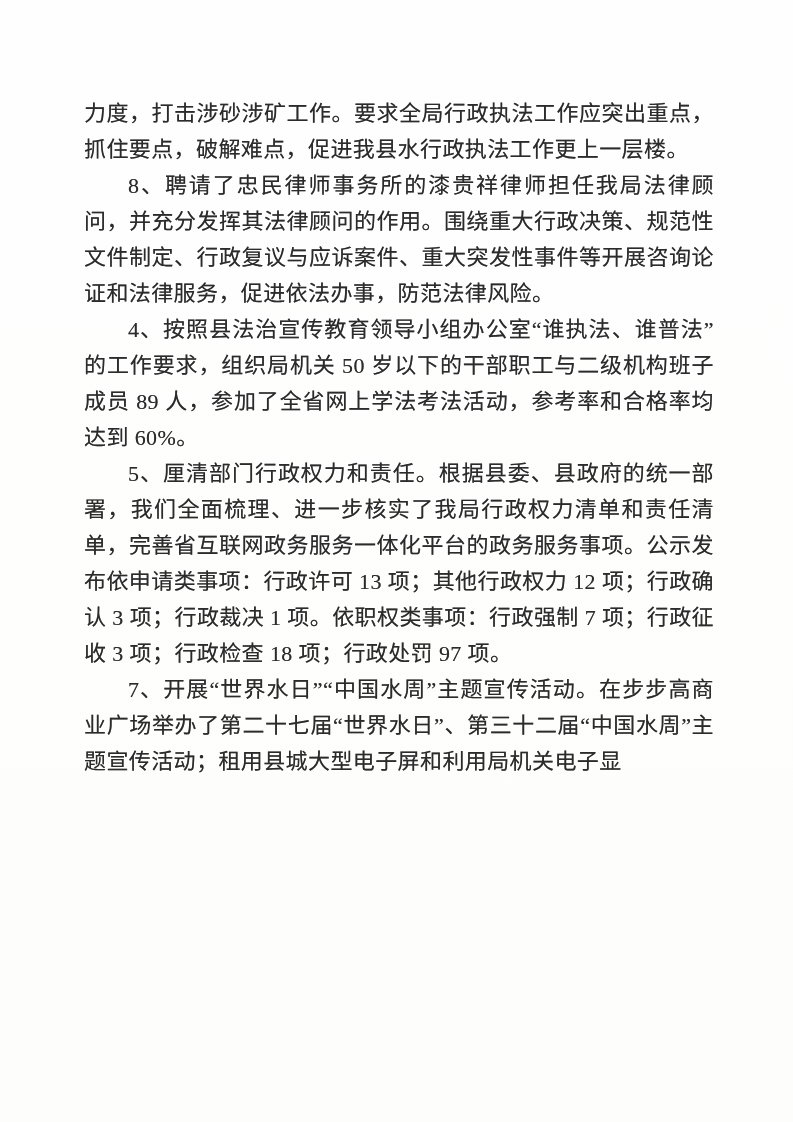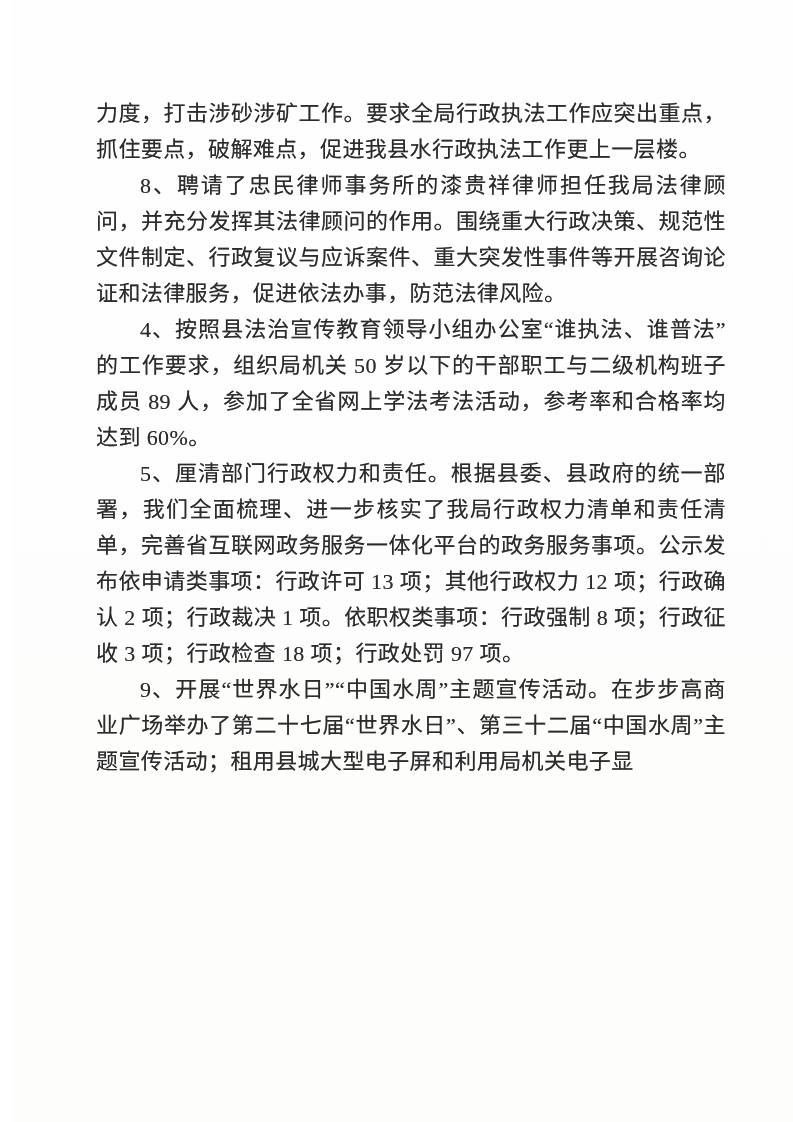--- a/index.html
+++ b/index.html
@@ -10,21 +10,20 @@
     width: 793px;
     height: 1122px;
     background: #ffffff;
     overflow: hidden;
     position: relative;
   }
   .page {
     position: absolute;
     inset: 0;
     background: linear-gradient(180deg, #fefefe 0%, #fdfdfc 100%);
-    margin-left: 12px;
   }
   .text-block {
     position: absolute;
     left: 84px;
     top: 96px;
     width: 630px;
     font-family: "Liberation Serif", "DejaVu Serif", serif;
     font-size: 22px;
     line-height: 36px;
     color: #2b2b2b;
@@ -43,16 +42,16 @@
   }
 </style>
 </head>
 <body>
 
 <div class="page">
   <div class="text-block">
     <p>力度，打击涉砂涉矿工作。要求全局行政执法工作应突出重点，抓住要点，破解难点，促进我县水行政执法工作更上一层楼。</p>
     <p class="indent">8、聘请了忠民律师事务所的漆贵祥律师担任我局法律顾问，并充分发挥其法律顾问的作用。围绕重大行政决策、规范性文件制定、行政复议与应诉案件、重大突发性事件等开展咨询论证和法律服务，促进依法办事，防范法律风险。</p>
     <p class="indent">4、按照县法治宣传教育领导小组办公室“谁执法、谁普法”的工作要求，组织局机关 50 岁以下的干部职工与二级机构班子成员 89 人，参加了全省网上学法考法活动，参考率和合格率均达到 60%。</p>
-    <p class="indent">5、厘清部门行政权力和责任。根据县委、县政府的统一部署，我们全面梳理、进一步核实了我局行政权力清单和责任清单，完善省互联网政务服务一体化平台的政务服务事项。公示发布依申请类事项：行政许可 13 项；其他行政权力 12 项；行政确认 2 项；行政裁决 1 项。依职权类事项：行政强制 8 项；行政征收 3 项；行政检查 18 项；行政处罚 97 项。</p>
-    <p class="indent">9、开展“世界水日”“中国水周”主题宣传活动。在步步高商业广场举办了第二十七届“世界水日”、第三十二届“中国水周”主题宣传活动；租用县城大型电子屏和利用局机关电子显</p>
+    <p class="indent">5、厘清部门行政权力和责任。根据县委、县政府的统一部署，我们全面梳理、进一步核实了我局行政权力清单和责任清单，完善省互联网政务服务一体化平台的政务服务事项。公示发布依申请类事项：行政许可 13 项；其他行政权力 12 项；行政确认 3 项；行政裁决 1 项。依职权类事项：行政强制 7 项；行政征收 3 项；行政检查 18 项；行政处罚 97 项。</p>
+    <p class="indent">7、开展“世界水日”“中国水周”主题宣传活动。在步步高商业广场举办了第二十七届“世界水日”、第三十二届“中国水周”主题宣传活动；租用县城大型电子屏和利用局机关电子显</p>
   </div>
 </div>
 
 </body></html>

